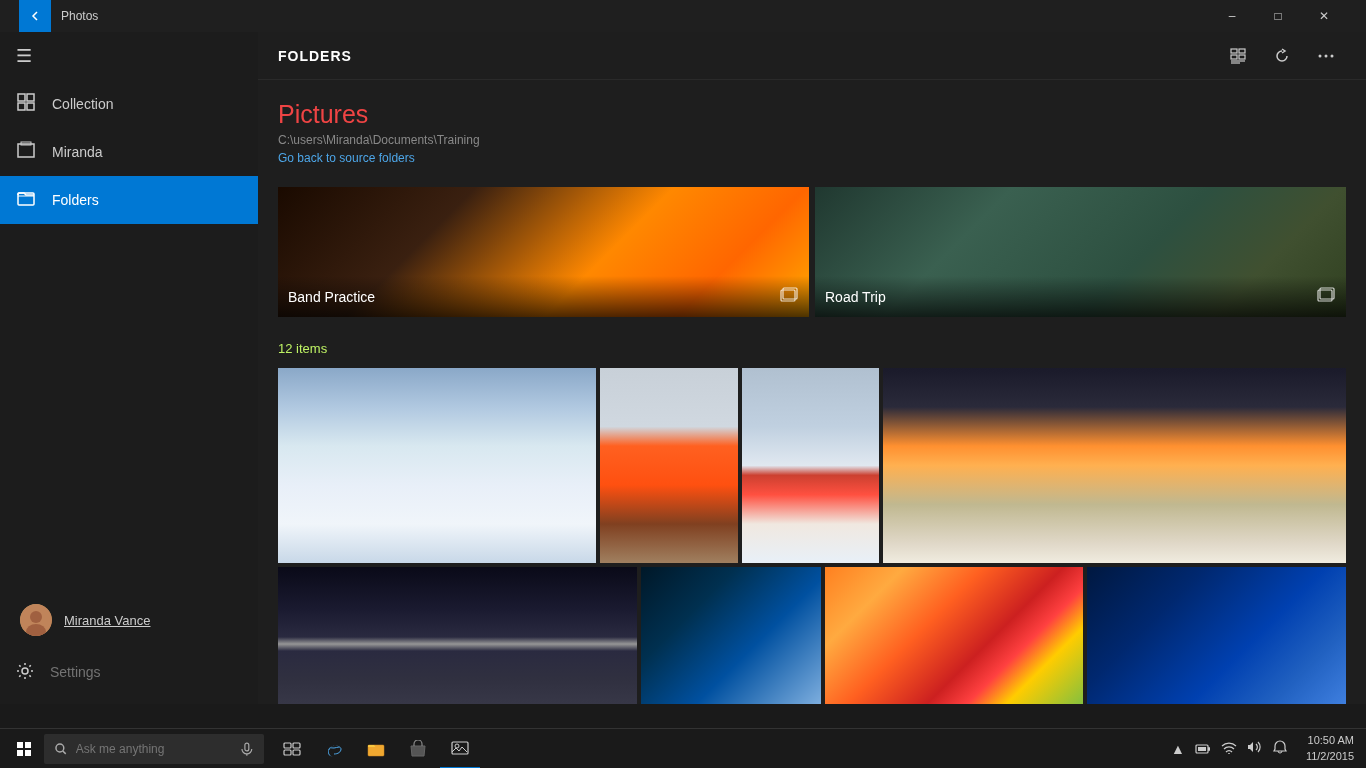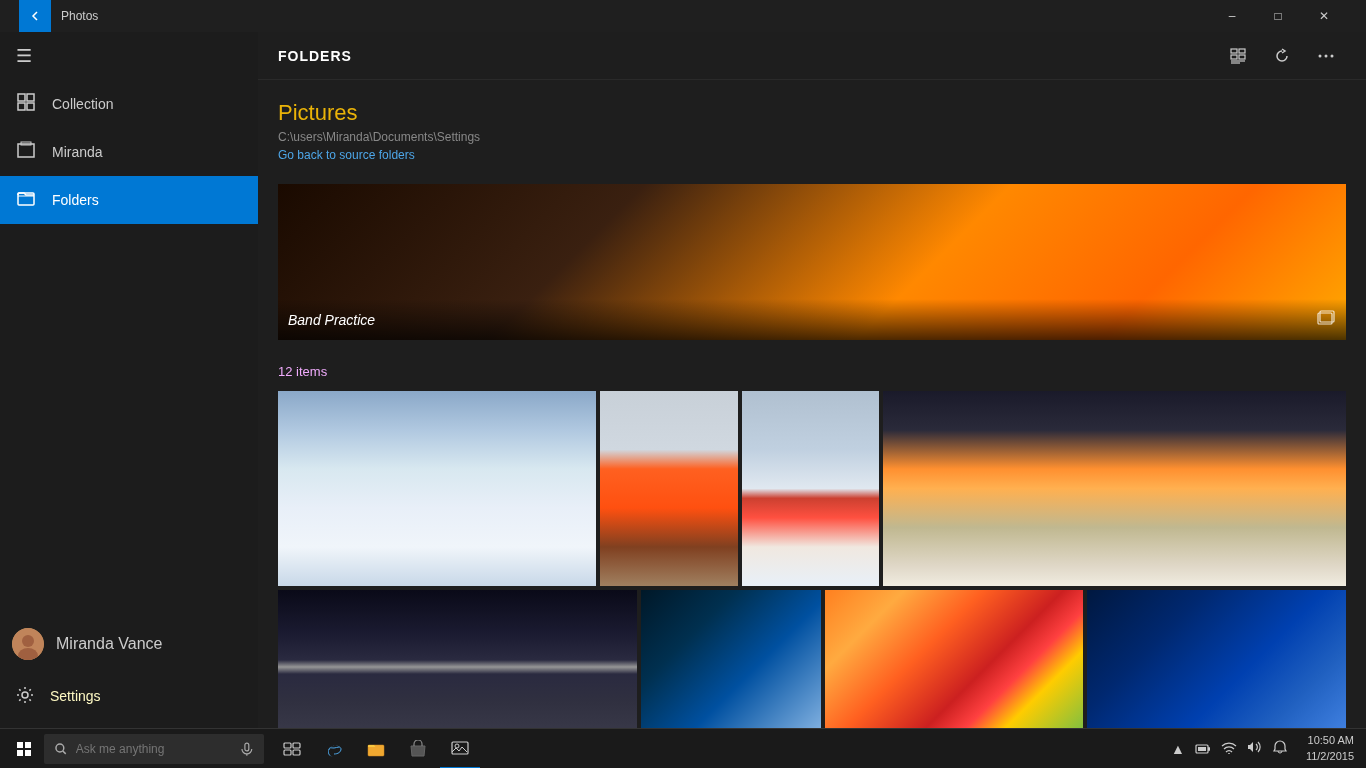--- a/index.html
+++ b/index.html
@@ -102,25 +102,26 @@
       text-align: center;
     }
 
     .sidebar-footer {
       padding-bottom: 8px;
     }
     .sidebar-user {
       height: 56px;
       display: flex;
       align-items: center;
-      padding: 0 12px;
+      padding: 0 20px;
       gap: 12px;
       cursor: pointer;
       color: #ccc;
-      font-size: 16px;
+      font-size: 13px;
+      text-decoration: underline;
     }
     .user-avatar {
       width: 32px;
       height: 32px;
       border-radius: 50%;
       background: linear-gradient(135deg, #c8a068, #a07040);
       flex-shrink: 0;
       overflow: hidden;
       display: flex;
       align-items: center;
@@ -128,21 +129,21 @@
       font-size: 14px;
       color: white;
     }
     .sidebar-settings {
       height: 48px;
       display: flex;
       align-items: center;
       padding: 0 16px;
       gap: 16px;
       cursor: pointer;
-      color: #fef9c3;
+      color: #737373;
       font-size: 14px;
     }
 
     
     .content {
       flex: 1;
       background: #1e1e1e;
       display: flex;
       flex-direction: column;
       overflow: hidden;
@@ -185,22 +186,22 @@
       flex: 1;
       overflow-y: auto;
       padding: 20px;
     }
 
     
     .pictures-section {
       margin-bottom: 24px;
     }
     .pictures-title {
-      color: #eab308;
-      font-size: 22px;
+      color: #ef4444;
+      font-size: 25px;
       font-weight: 300;
       margin-bottom: 4px;
     }
     .pictures-path {
       color: #888;
       font-size: 12px;
       margin-bottom: 4px;
     }
     .pictures-link {
       color: #4da6e8;
@@ -211,25 +212,24 @@
     }
 
     
     .folder-grid {
       display: flex;
       gap: 6px;
       margin-bottom: 24px;
     }
     .folder-tile {
       flex: 1;
-      height: 156px;
+      height: 130px;
       position: relative;
       overflow: hidden;
       cursor: pointer;
-      font-style: italic;
     }
     .folder-tile-bg {
       width: 100%;
       height: 100%;
       background-size: cover;
       background-position: center;
     }
     .folder-tile-label {
       position: absolute;
       bottom: 0;
@@ -243,21 +243,21 @@
       align-items: center;
       justify-content: space-between;
     }
     .folder-icon {
       font-size: 18px;
       opacity: 0.8;
     }
 
     
     .items-count {
-      color: #f0abfc;
+      color: #bef264;
       font-size: 13px;
       margin-bottom: 12px;
     }
 
     
     .photo-grid-row {
       display: flex;
       gap: 4px;
       margin-bottom: 4px;
     }
@@ -276,20 +276,21 @@
 
     
     .taskbar {
       height: 40px;
       background: #1a1a1a;
       display: flex;
       align-items: center;
       padding: 0 4px;
       flex-shrink: 0;
       border-top: 1px solid #333;
+      margin-top: 24px;
     }
     .taskbar-start {
       width: 40px;
       height: 40px;
       display: flex;
       align-items: center;
       justify-content: center;
       color: white;
       font-size: 16px;
       cursor: pointer;
@@ -495,36 +496,48 @@
             <circle cx="14" cy="2" r="1.5"></circle>
           </svg>
         </div>
       </div>
     </div>
 
     <div class="content-body">
 
       <div class="pictures-section">
         <div class="pictures-title">Pictures</div>
-        <div class="pictures-path">C:\users\Miranda\Documents\Settings</div>
+        <div class="pictures-path">C:\users\Miranda\Documents\Training</div>
         <a class="pictures-link">Go back to source folders</a>
 
         <div class="folder-grid">
           <div class="folder-tile">
             <div class="folder-tile-bg band-practice-bg"></div>
             <div class="folder-tile-label">
               <span>Band Practice</span>
               <span class="folder-icon">
                 <svg width="20" height="20" viewBox="0 0 20 20" fill="none">
                   <rect x="2" y="6" width="14" height="11" rx="1" stroke="white" stroke-width="1.2" fill="none"></rect>
                   <rect x="4" y="4" width="14" height="11" rx="1" stroke="white" stroke-width="1.2" fill="none"></rect>
                 </svg>
               </span>
             </div>
           </div>
+          <div class="folder-tile">
+            <div class="folder-tile-bg road-trip-bg"></div>
+            <div class="folder-tile-label">
+              <span>Road Trip</span>
+              <span class="folder-icon">
+                <svg width="20" height="20" viewBox="0 0 20 20" fill="none">
+                  <rect x="2" y="6" width="14" height="11" rx="1" stroke="white" stroke-width="1.2" fill="none"></rect>
+                  <rect x="4" y="4" width="14" height="11" rx="1" stroke="white" stroke-width="1.2" fill="none"></rect>
+                </svg>
+              </span>
+            </div>
+          </div>
         </div>
 
         <div class="items-count">12 items</div>
 
         <div class="photo-grid-row">
           <div class="photo-cell" style="flex:2.2;height:195px;">
             <div class="photo-cell-bg photo-snowy-road" style="height:195px;"></div>
           </div>
           <div class="photo-cell" style="flex:0.95;height:195px;">
             <div class="photo-cell-bg photo-kid-orange" style="height:195px;"></div>

